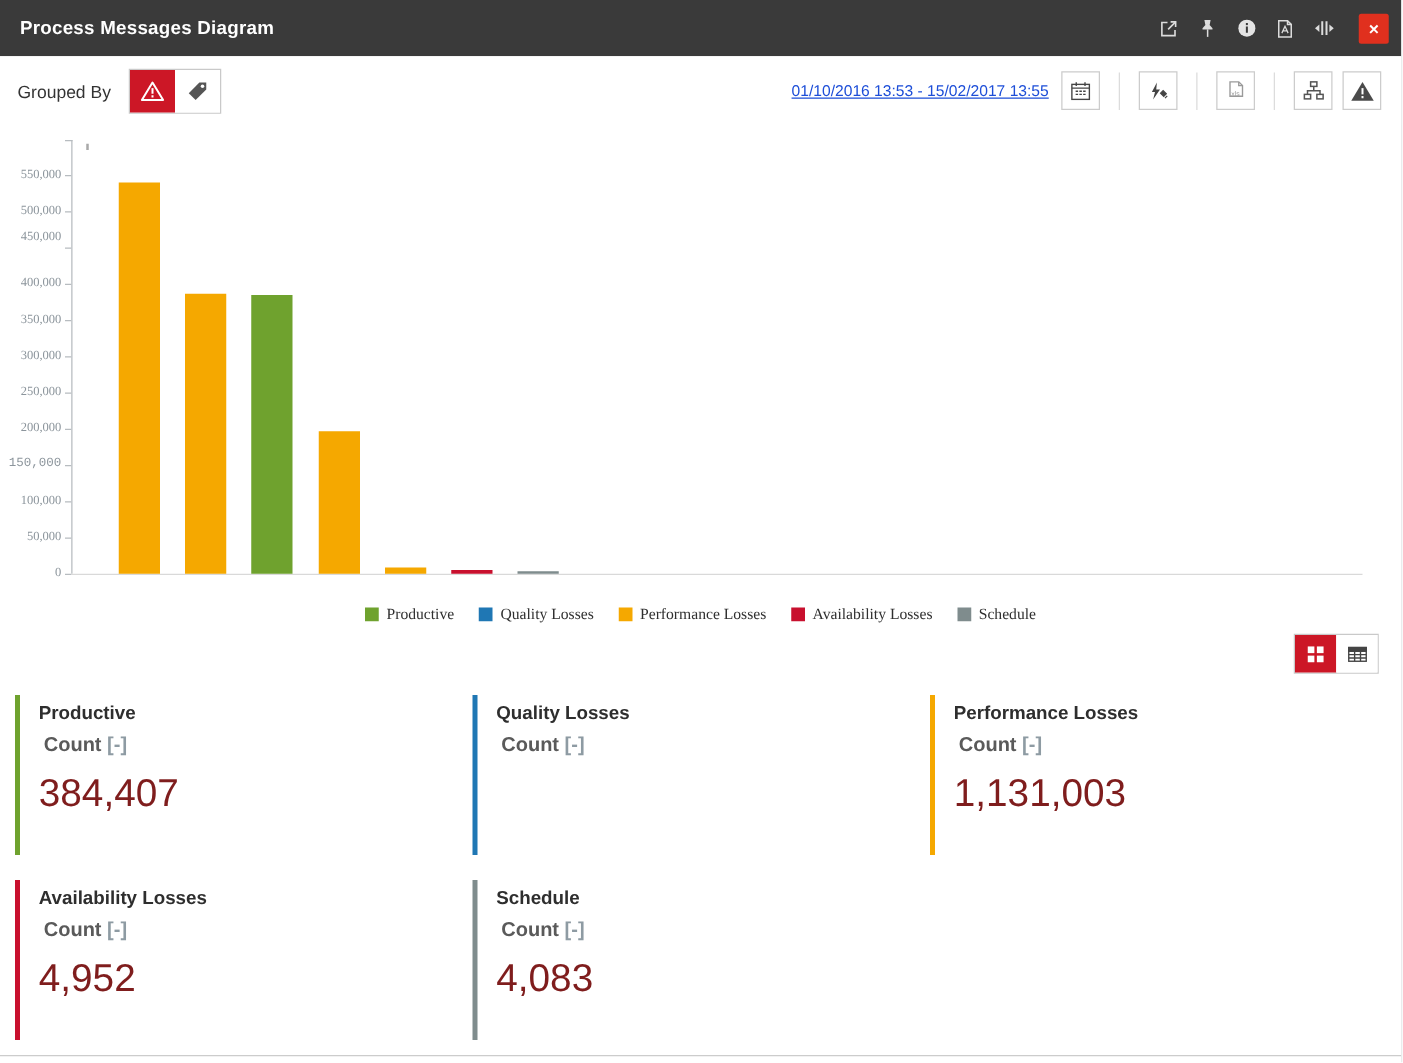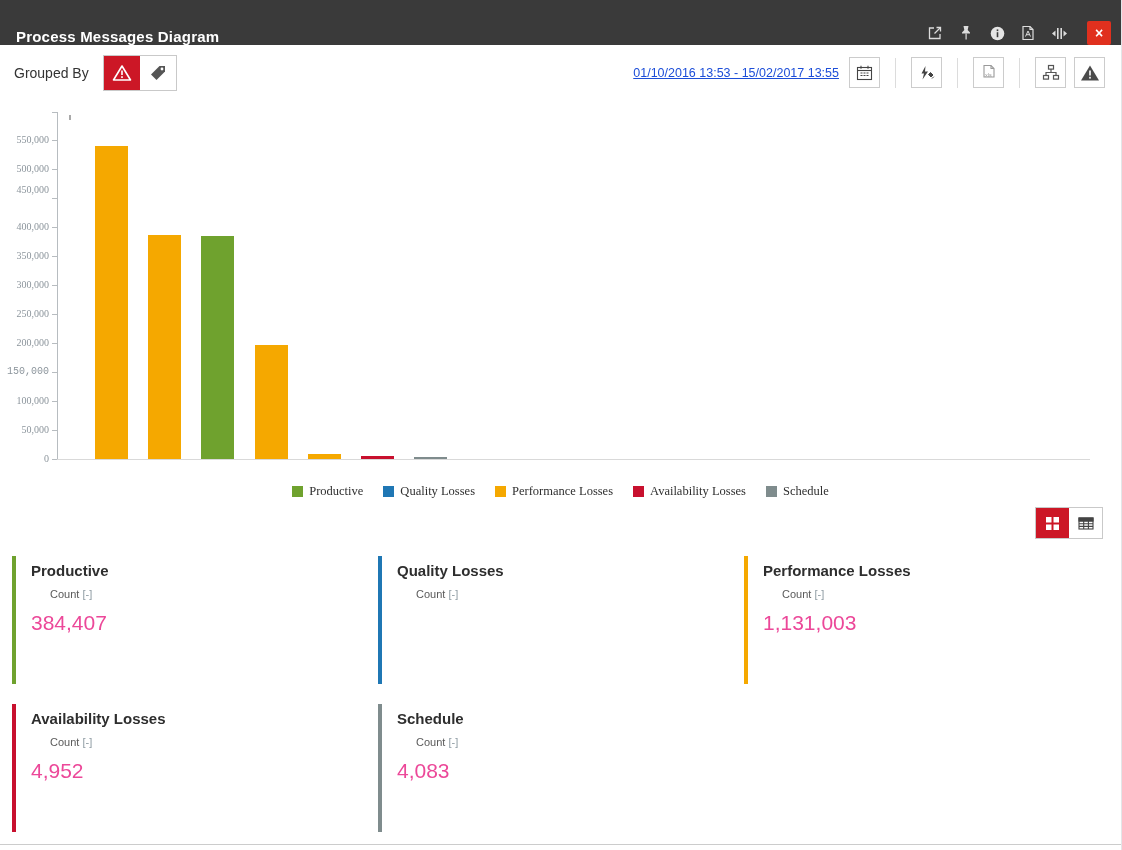--- a/index.html
+++ b/index.html
@@ -3,21 +3,21 @@
 <meta charset="utf-8">
 <style>
   * { margin:0; padding:0; box-sizing:border-box; }
   html,body { background:#fff; }
   body { font-family:"Liberation Sans", sans-serif; }
   .window { position:relative; width:1122px; height:850px; background:#fff; overflow:hidden;
             border-right:1px solid #e3e6e8; }
 
   
   .titlebar { position:absolute; left:0; top:0; width:100%; height:45px; background:var(--titlebar-bg,#3a3a3a);
-              display:flex; align-items:flex-end; padding:0 10px 0 16px; }
+              display:flex; align-items:center; padding:0 10px 0 16px; }
   .titlebar .title { color:#fff; font-size:15px; font-weight:600; letter-spacing:.2px; flex:0 0 auto; }
   .titlebar .spacer { flex:1; }
   .tb-icons { display:flex; align-items:center; gap:13px; }
   .tb-ic { width:18px; height:18px; display:flex; align-items:center; justify-content:center; cursor:pointer; }
   .tb-ic svg { display:block; }
   .close-btn { width:24px; height:24px; margin-left:6px; background:var(--close-red,#e0301e); color:#fff;
                display:flex; align-items:center; justify-content:center; font-size:14px; font-weight:700;
                border-radius:2px; cursor:pointer; }
 
   
@@ -56,23 +56,23 @@
   .seg2 { display:inline-flex; border:1px solid #c9c9c9; background:#fff; }
   .seg2 .segbtn { width:33px; height:30px; display:flex; align-items:center; justify-content:center;
                   background:#fff; cursor:pointer; }
   .seg2 .segbtn.active { background:var(--accent-red,#cc1726); }
 
   
   .cards { position:absolute; left:12px; top:556px; width:1110px; display:flex; flex-wrap:wrap;
            column-gap:11px; row-gap:20px; }
   .card { width:355px; height:128px; border-left:4px solid #999; padding:6px 0 0 15px; background:#fff; }
   .card .c-title { font-size:15px; font-weight:700; color:#2e2e2e; }
-  .card .c-metric { margin-top:9px; margin-left:19px; font-size:11px; color:#5a5a5a; }
+  .card .c-metric { margin-top:9px; margin-left:4px; font-size:16px; color:#5a5a5a;font-weight:bold; }
   .card .c-metric .unit { color:#8e9ba3; }
-  .card .c-value { margin-top:11px; font-size:21px; font-weight:400; color:#ec4899; }
+  .card .c-value { margin-top:11px; font-size:31px; font-weight:400; color:#7f1d1d; }
 
   .bottom-line { position:absolute; left:0; top:844px; width:100%; height:1px; background:#ccc; }
 </style>
 </head>
 <body>
 
 <div class="window">
 
   <div class="titlebar">
     <span class="title">Process Messages Diagram</span>

